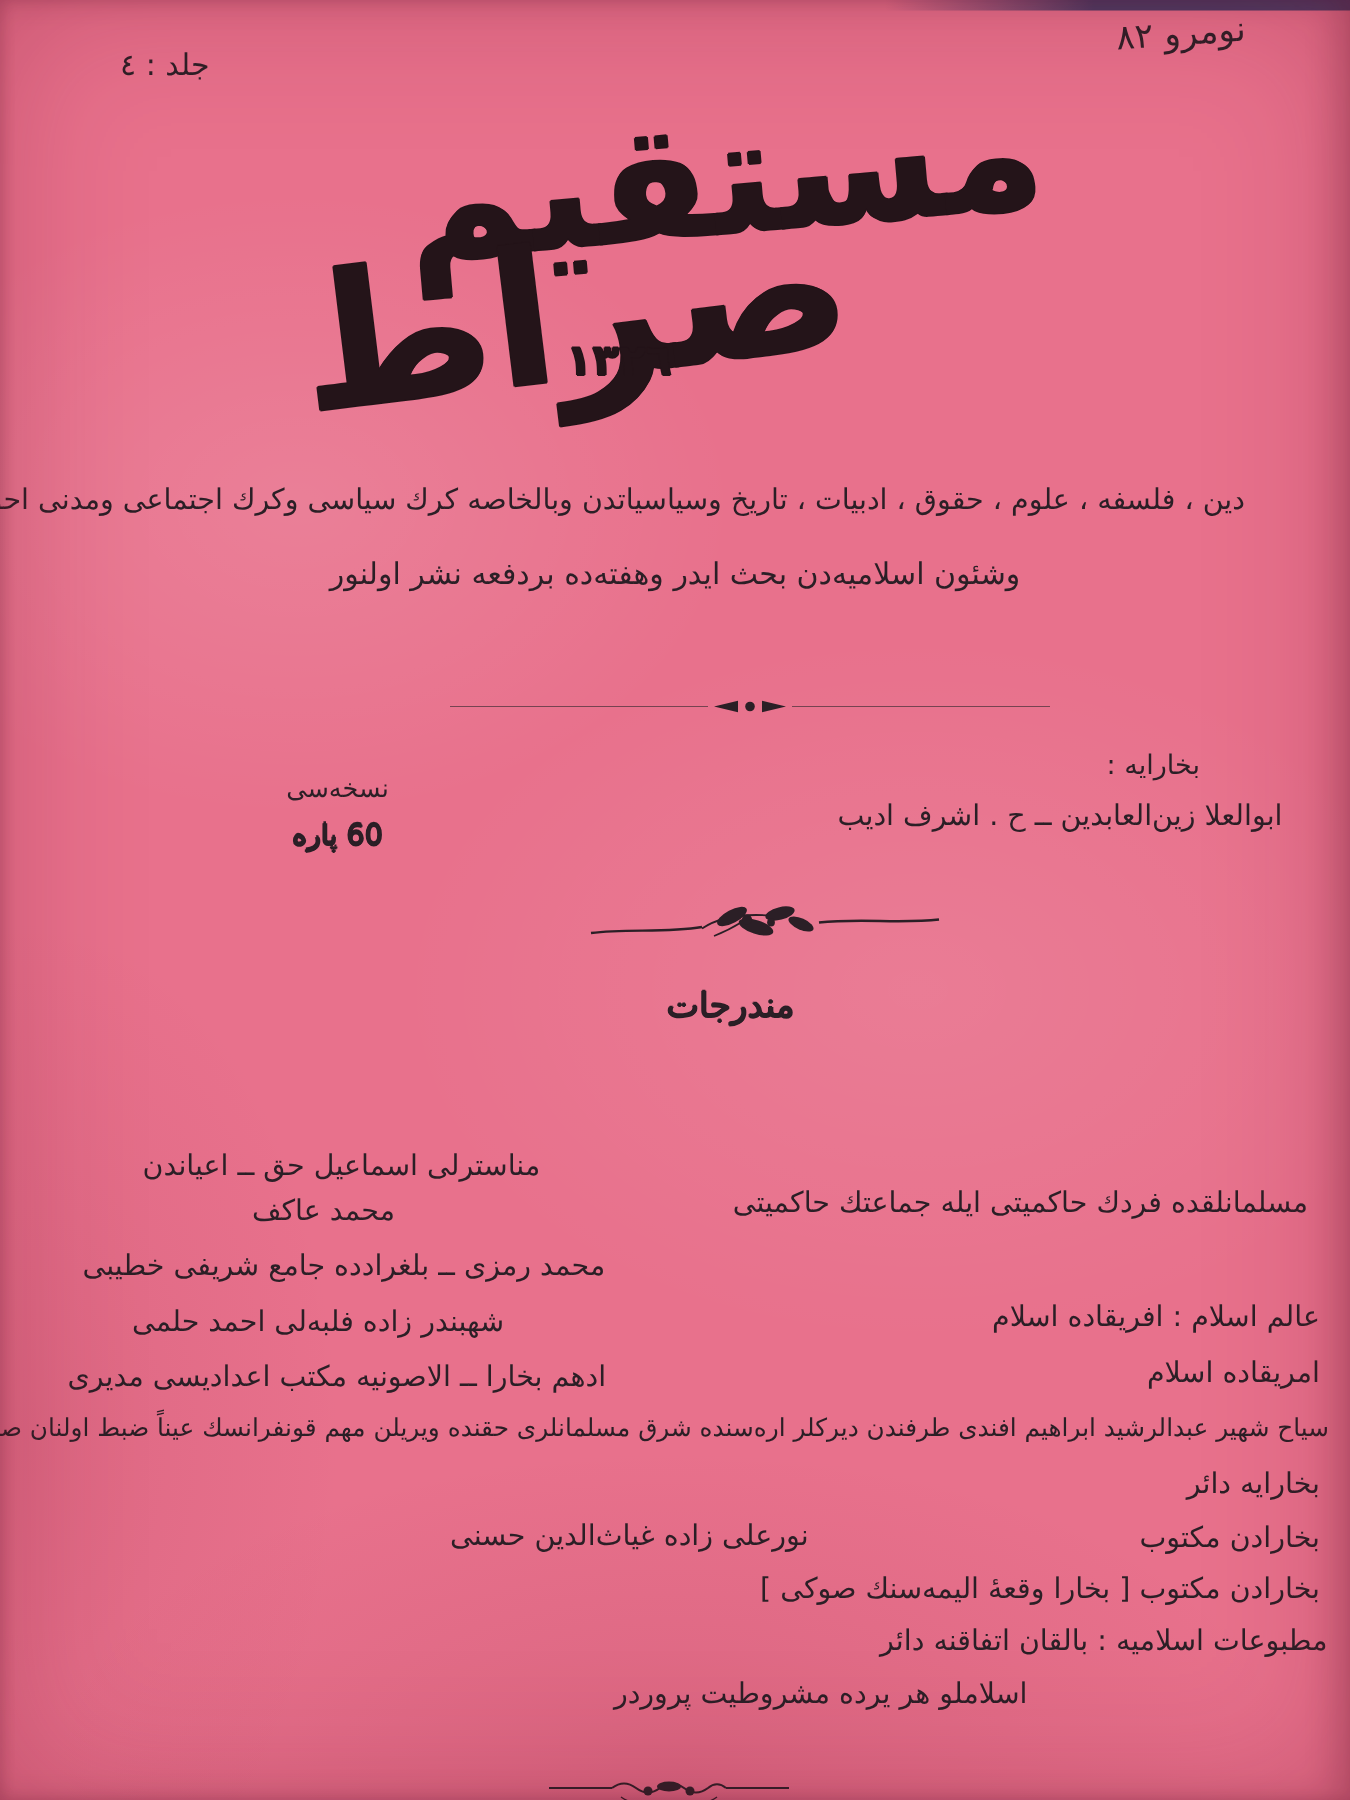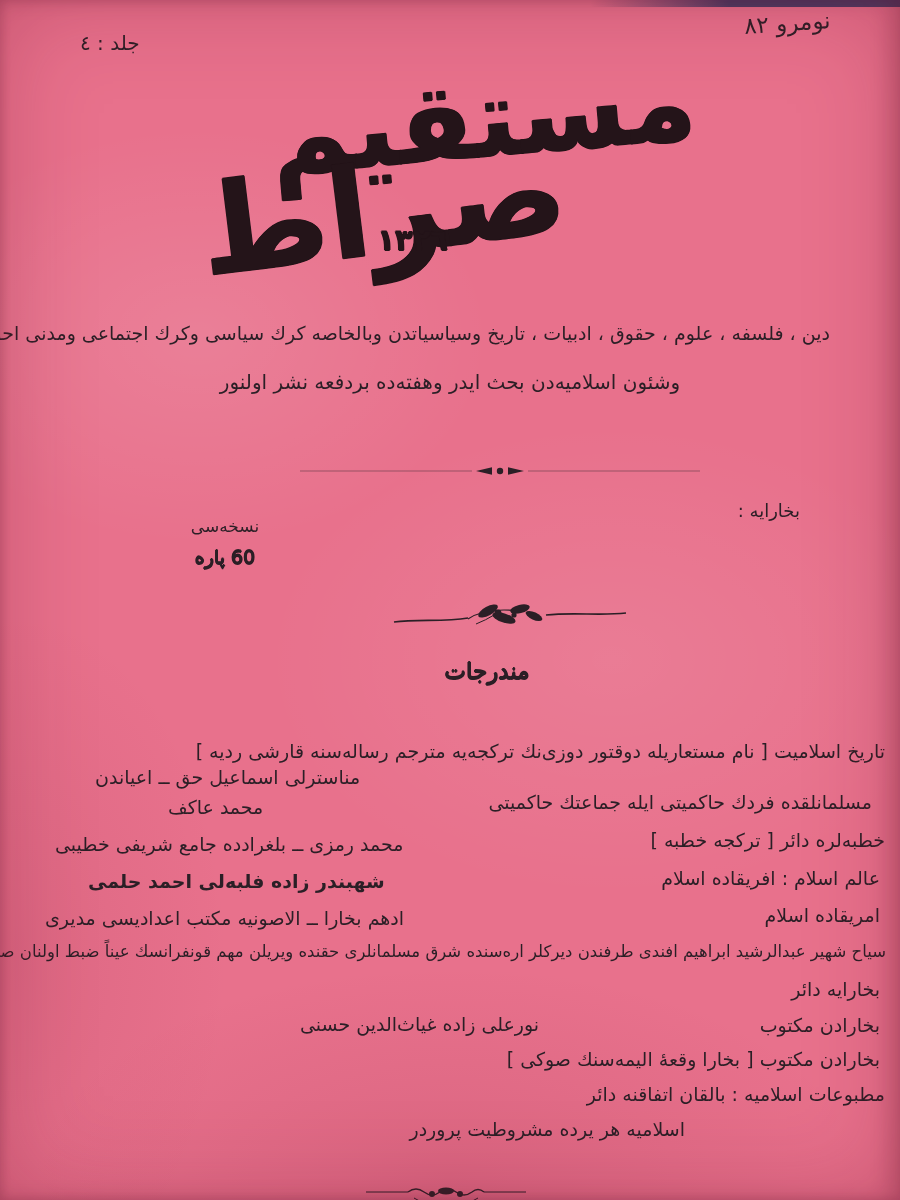--- a/index.html
+++ b/index.html
@@ -50,20 +50,21 @@
     <svg width="400" height="14" viewBox="0 0 400 14">
       <line x1="0" y1="7" x2="172" y2="7" stroke="#3a2a31" stroke-width="0.7" opacity="0.65"></line>
       <line x1="228" y1="7" x2="400" y2="7" stroke="#3a2a31" stroke-width="0.7" opacity="0.65"></line>
       <polygon points="176,7 192,3.2 192,10.8" fill="#2b1f26"></polygon>
       <circle cx="200" cy="7" r="3.2" fill="#2b1f26"></circle>
       <polygon points="224,7 208,3.2 208,10.8" fill="#2b1f26"></polygon>
     </svg>
   </div>
 
   <div class="txt" style="top:500px;right:100px;font-size:18px;">بخارايه :</div>
+  <div class="txt" style="top:533px;right:45px;font-size:19px;">ابوالعلا زين‌العابدين ــ ح . اشرف اديب</div>
 
   <div class="txt center" style="top:516px;left:160px;width:130px;font-size:17px;">نسخه‌سى</div>
   <div class="txt center fat" style="top:546px;left:160px;width:130px;font-size:19px;">60 پاره</div>
 
   <div class="orn" style="top:598px;left:392px;">
     <svg width="236" height="36" viewBox="0 0 236 36">
       <path d="M2 24 C 26 21, 52 24, 76 20" stroke="#2b1f26" stroke-width="1.6" fill="none"></path>
       <path d="M154 17 C 182 14, 208 18, 234 15" stroke="#2b1f26" stroke-width="1.6" fill="none"></path>
       <path d="M76 21 q 18 -12 52 -8" stroke="#2b1f26" stroke-width="1.2" fill="none"></path>
       <ellipse cx="96" cy="13" rx="11" ry="4.4" fill="#2b1f26" transform="rotate(-28 96 13)"></ellipse>
@@ -71,47 +72,45 @@
       <ellipse cx="128" cy="11" rx="10" ry="4.2" fill="#2b1f26" transform="rotate(-14 128 11)"></ellipse>
       <ellipse cx="142" cy="18" rx="9" ry="3.8" fill="#2b1f26" transform="rotate(24 142 18)"></ellipse>
       <circle cx="106" cy="15" r="3.4" fill="#2b1f26"></circle>
       <circle cx="122" cy="17" r="2.6" fill="#2b1f26"></circle>
       <path d="M84 26 q 10 -4 18 -9" stroke="#2b1f26" stroke-width="1" fill="none"></path>
     </svg>
   </div>
 
   <div class="txt fat" style="top:658px;left:487px;transform:translateX(-50%);font-size:23px;">مندرجات</div>
 
-  <div class="txt" style="top:740px;right:15px;font-size:19px;">تاريخ اسلاميت [ نام مستعاريله دوقتور دوزى‌نك تركجه‌يه مترجم رساله‌سنه قارشى رديه ]</div>
   <div class="txt" style="top:766px;left:95px;font-size:19px;">مناسترلى اسماعيل حق ــ اعياندن</div>
 
   <div class="txt" style="top:791px;right:28px;font-size:19px;">مسلمانلقده فردك حاكميتى ايله جماعتك حاكميتى</div>
   <div class="txt" style="top:796px;left:168px;font-size:19px;">محمد عاكف</div>
 
-  <div class="txt" style="top:829px;right:15px;font-size:19px;">خطبه‌لره دائر [ تركجه خطبه ]</div>
   <div class="txt" style="top:833px;left:55px;font-size:19px;">محمد رمزى ــ بلغرادده جامع شريفى خطيبى</div>
 
   <div class="txt" style="top:867px;right:20px;font-size:19px;">عالم اسلام : افريقاده اسلام</div>
-  <div class="txt" style="top:870px;left:88px;font-size:19px;font-weight:bold;">شهبندر زاده فلبه‌لى احمد حلمى</div>
+  <div class="txt" style="top:870px;left:88px;font-size:19px;">شهبندر زاده فلبه‌لى احمد حلمى</div>
 
   <div class="txt" style="top:904px;right:20px;font-size:19px;">امريقاده اسلام</div>
   <div class="txt" style="top:907px;left:45px;font-size:19px;">ادهم بخارا ــ الاصونيه مكتب اعداديسى مديرى</div>
 
   <div class="txt" style="top:942px;right:14px;font-size:16.5px;">سياح شهير عبدالرشيد ابراهيم افندى طرفندن ديركلر اره‌سنده شرق مسلمانلرى حقنده ويريلن مهم قونفرانسك عيناً ضبط اولنان صورتى</div>
 
   <div class="txt" style="top:978px;right:20px;font-size:19px;">بخارايه دائر</div>
   <div class="txt" style="top:1013px;left:300px;font-size:19px;">نورعلى زاده غياث‌الدين حسنى</div>
 
   <div class="txt" style="top:1014px;right:20px;font-size:19px;">بخارادن مكتوب</div>
 
   <div class="txt" style="top:1048px;right:20px;font-size:19px;">بخارادن مكتوب [ بخارا وقعهٔ اليمه‌سنك صوكى ]</div>
 
   <div class="txt" style="top:1083px;right:15px;font-size:19px;">مطبوعات اسلاميه : بالقان اتفاقنه دائر</div>
 
-  <div class="txt" style="top:1118px;right:215px;font-size:19px;">اسلاميه هر يرده مشروطيت پروردر</div>
+  <div class="txt" style="top:1118px;right:215px;font-size:19px;">اسلاملو هر يرده مشروطيت پروردر</div>
 
   <div class="orn" style="top:1184px;left:366px;">
     <svg width="160" height="26" viewBox="0 0 160 26">
       <line x1="0" y1="8" x2="42" y2="8" stroke="#2b1f26" stroke-width="1.2"></line>
       <line x1="118" y1="8" x2="160" y2="8" stroke="#2b1f26" stroke-width="1.2"></line>
       <path d="M42 8 q 8 -6 16 0 q 8 6 16 0 q 8 -6 16 0 q 8 6 16 0 q 6 -5 12 0" stroke="#2b1f26" stroke-width="1.4" fill="none"></path>
       <circle cx="66" cy="10" r="3" fill="#2b1f26"></circle>
       <circle cx="94" cy="10" r="3" fill="#2b1f26"></circle>
       <ellipse cx="80" cy="7" rx="8" ry="3.4" fill="#2b1f26"></ellipse>
       <path d="M48 14 q 12 8 28 6 M112 14 q -12 8 -28 6" stroke="#2b1f26" stroke-width="1" fill="none"></path>

